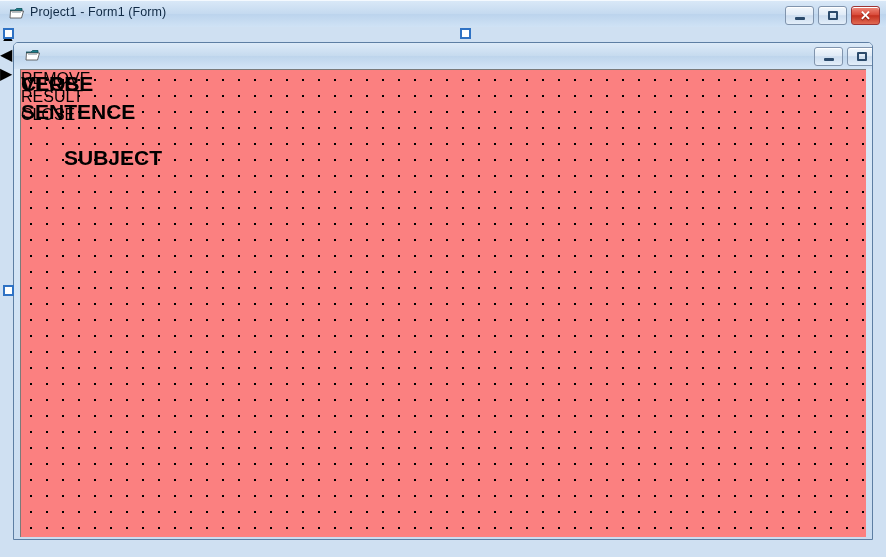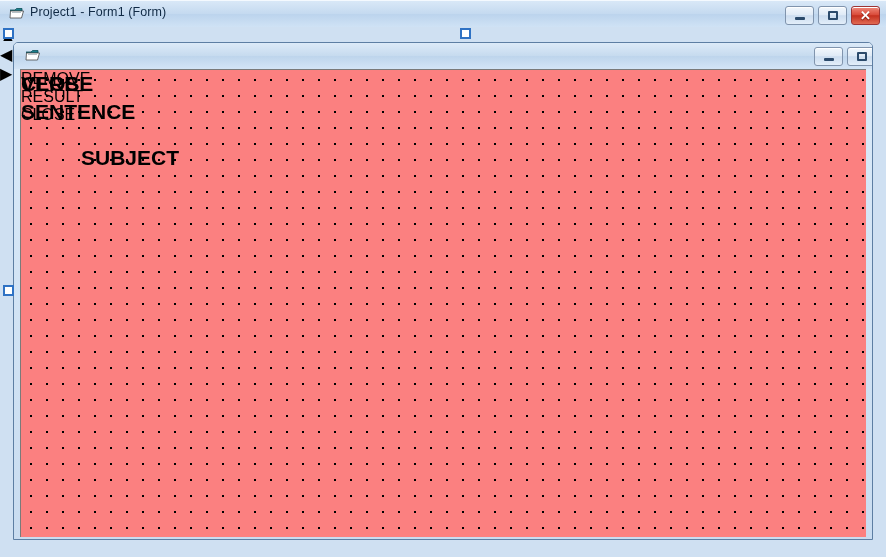--- a/index.html
+++ b/index.html
@@ -155,21 +155,21 @@
   
   .vb-label {
     position: absolute;
     color: #000000;
     font-family: "Liberation Sans", sans-serif;
     font-weight: bold;
     font-size: 21px;
     line-height: 1.32;
     white-space: pre-line;
   }
-  #label-subject  { left: 60px;  top: 74px; }
+  #label-subject  { left: 43px;  top: 74px; }
   #label-beverb   { left": 0; left: 44px;  top: 154px; }
   #label-object   { left: 44px;  top: 234px; }
   #label-fullsent { left: 52px;  top: 330px; }
 
   /* text boxes (sunken 3D) */
   .vb-textbox {
     position: absolute;
     background: #ffffff;
     box-sizing: border-box;
     border-top: 2px solid #808080;

